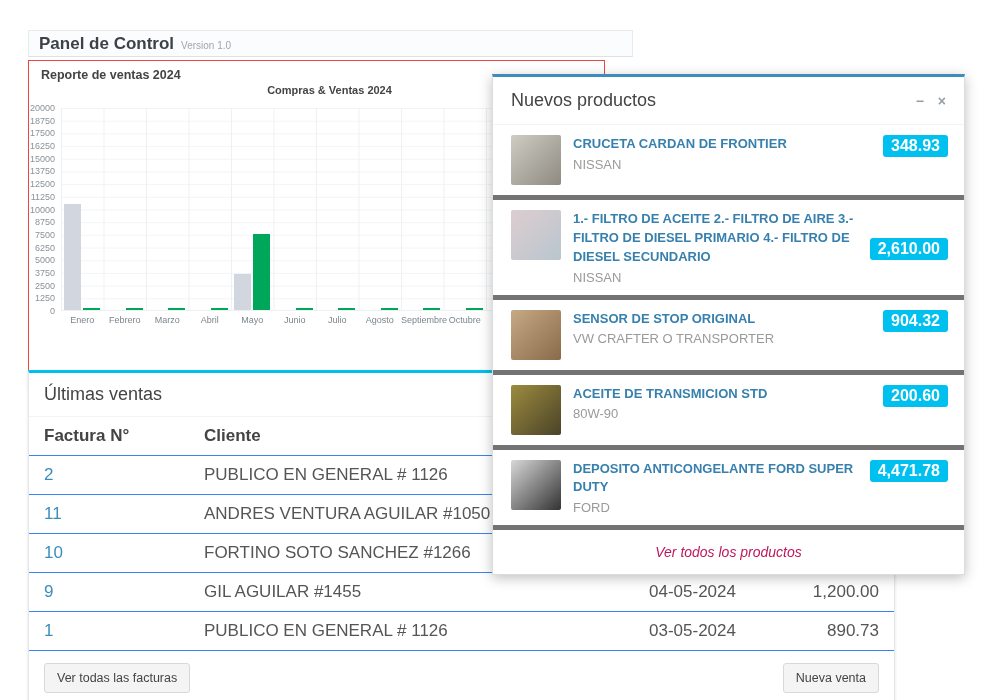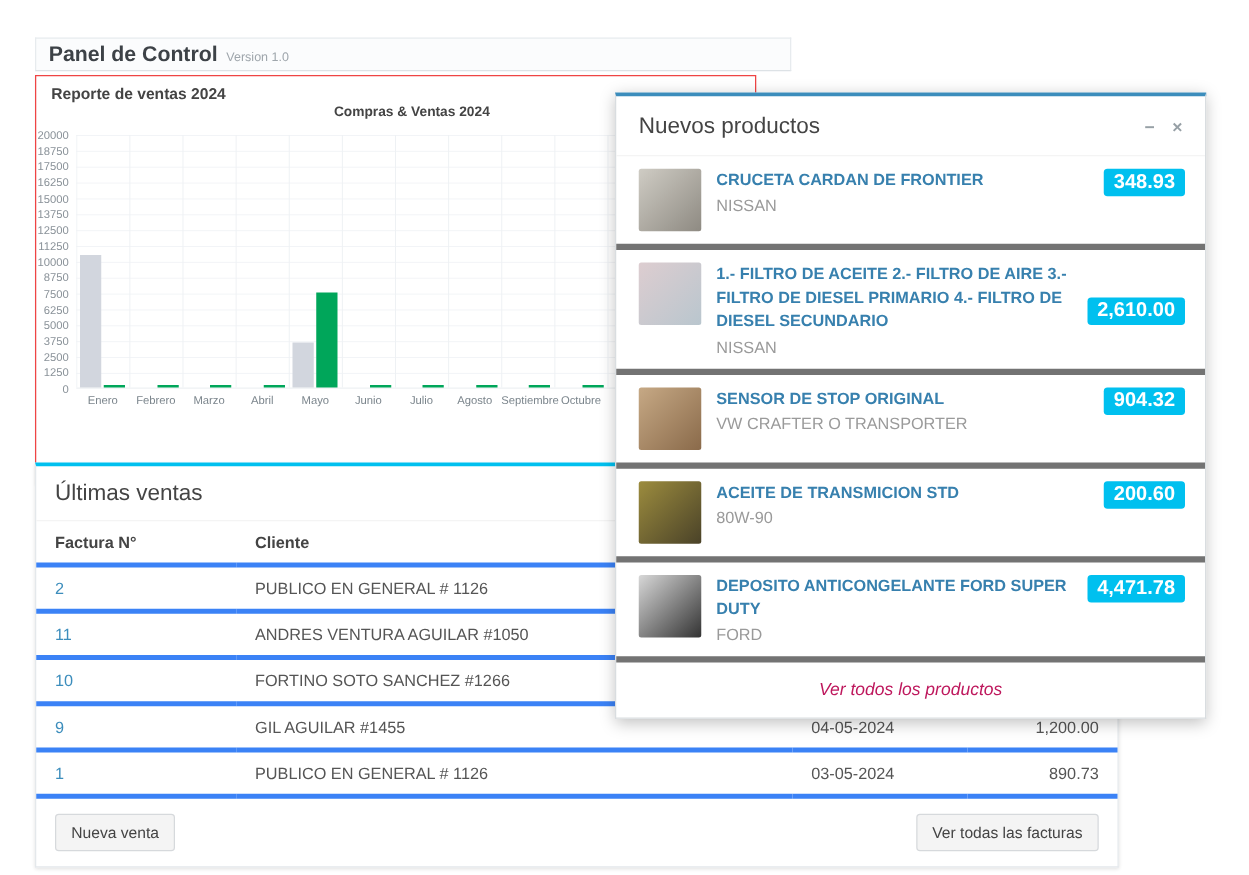--- a/index.html
+++ b/index.html
@@ -53,21 +53,21 @@
   .modal-footer { text-align:center; padding:13px; }
   .view-all-link { font-size:14px; color:#be185d; cursor:pointer;font-style:italic; }
 
   
   .sales-card { position:absolute; left:28px; top:370px; width:867px; z-index:20;
     background:#fff; border:1px solid #e4e8eb; border-top:3px solid #00c0ef;
     box-shadow:0 1px 3px rgba(0,0,0,.12); }
   .sales-header { padding:11px 15px; border-bottom:1px solid #f4f4f4; }
   .sales-title { font-size:18px; color:#444; }
   .sales-table { width:100%; border-collapse:collapse; }
-  .sales-table th, .sales-table td { font-size:13px; text-align:left; padding:9px 15px; border-bottom:4px solid #3b82f6; }
+  .sales-table th, .sales-table td { font-size:17px; text-align:left; padding:9px 15px; border-bottom:1px solid #3b82f6; }
   .sales-table th { color:#444; font-weight:700; }
   .sales-table td { color:#555; }
   col.c-invoice { width:160px; } col.c-date { width:140px; } col.c-amount { width:120px; }
   .td-amount, .th-amount { text-align:right !important; }
   .invoice-link { color:#3c8dbc; cursor:pointer; }
   .sales-footer { display:flex; justify-content:space-between; padding:12px 15px; }
   .btn { font-size:12.5px; color:#444; background:#f4f4f4; border:1px solid #d6d9dc;
     border-radius:3px; padding:7px 12px; cursor:pointer; font-family:"Liberation Sans", sans-serif; }
 </style>
 </head>
@@ -204,22 +204,22 @@
         </tr>
         <tr>
           <td><span class="invoice-link">1</span></td>
           <td>PUBLICO EN GENERAL # 1126</td>
           <td>03-05-2024</td>
           <td class="td-amount">890.73</td>
         </tr>
       </tbody>
     </table>
     <div class="sales-footer">
+      <button class="btn">Ver todas las facturas</button>
       <button class="btn">Nueva venta</button>
-      <button class="btn">Ver todas las facturas</button>
     </div>
   </div>
 
   <div class="products-modal">
     <div class="modal-header">
       <span class="modal-title">Nuevos productos</span>
       <span class="modal-tools">
         <span class="tool-icon">−</span>
         <span class="tool-icon">×</span>
       </span>

